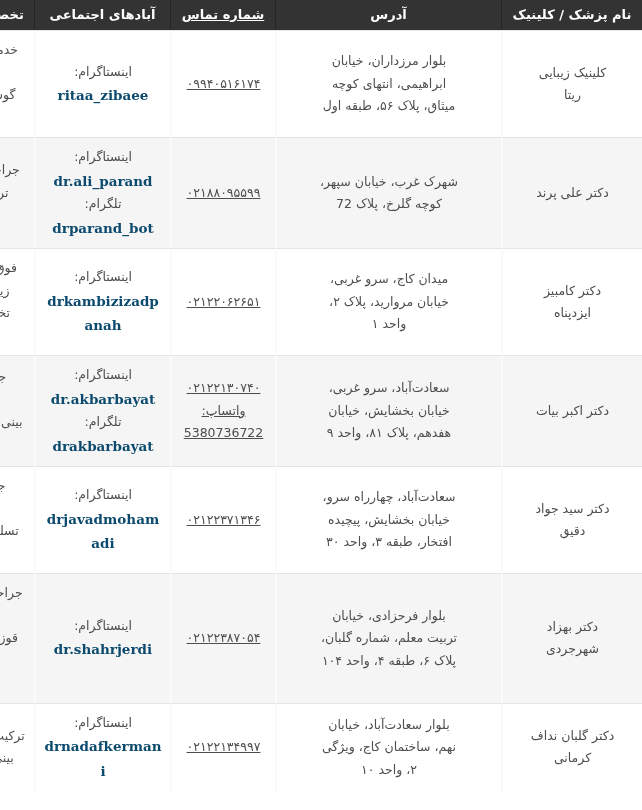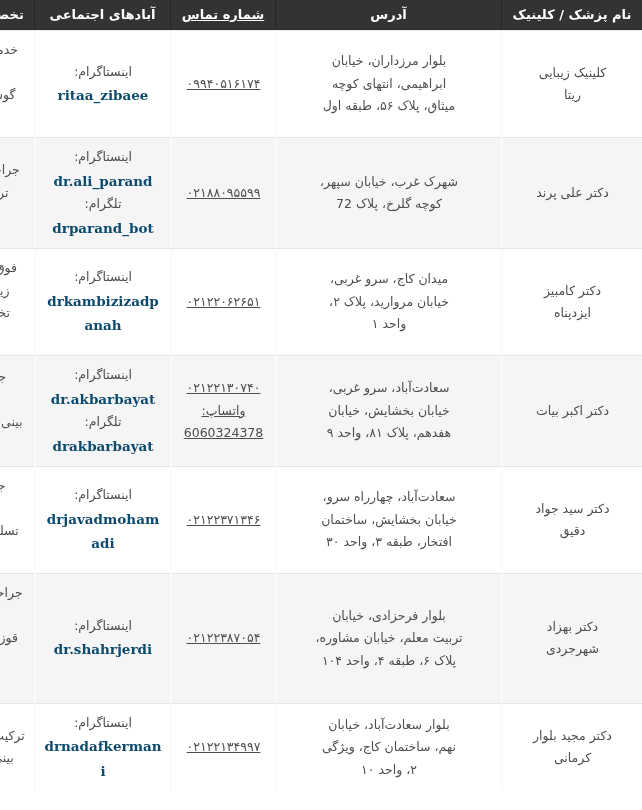--- a/index.html
+++ b/index.html
@@ -142,41 +142,41 @@
           <div class="line">دکتر اکبر بیات</div>
         </td>
         <td class="col-address">
           <div class="line">سعادت‌آباد، سرو غربی،</div>
           <div class="line">خیابان بخشایش، خیابان</div>
           <div class="line">هفدهم، پلاک ۸۱، واحد ۹</div>
         </td>
         <td class="col-phone">
           <div class="line">۰۲۱۲۲۱۳۰۷۴۰</div>
           <div class="line">واتساپ:</div>
-          <div class="line">6060324378</div>
+          <div class="line">5380736722</div>
         </td>
         <td class="col-social">
           <div class="line">اینستاگرام:</div>
           <div class="line"><span class="latin">dr.akbarbayat</span></div>
           <div class="line">تلگرام: <span class="latin">drakbarbayat</span></div>
         </td>
         <td class="col-specialty">
           <div class="line">جراحی پیچیده و ترمیمی</div>
           <div class="line">بینی، پشتیبانی چندگانه</div>
           <div class="line">آنلاین</div>
         </td>
       </tr>
       <tr>
         <td class="col-name">
           <div class="line">دکتر سید جواد</div>
           <div class="line">دقیق</div>
         </td>
         <td class="col-address">
           <div class="line">سعادت‌آباد، چهارراه سرو،</div>
-          <div class="line">خیابان بخشایش، ساختمان</div>
+          <div class="line">خیابان بخشایش، پیچیده</div>
           <div class="line">افتخار، طبقه ۳، واحد ۳۰</div>
         </td>
         <td class="col-phone">
           <div class="line">۰۲۱۲۲۳۷۱۳۴۶</div>
         </td>
         <td class="col-social">
           <div class="line">اینستاگرام:</div>
           <div class="line"><span class="latin">drjavadmohamadi</span></div>
         </td>
         <td class="col-specialty">
@@ -185,39 +185,39 @@
           <div class="line">بینی</div>
         </td>
       </tr>
       <tr>
         <td class="col-name">
           <div class="line">دکتر بهزاد</div>
           <div class="line">شهرجردی</div>
         </td>
         <td class="col-address">
           <div class="line">بلوار فرحزادی، خیابان</div>
-          <div class="line">تربیت معلم، خیابان مشاوره،</div>
+          <div class="line">تربیت معلم، شماره گلبان،</div>
           <div class="line">پلاک ۶، طبقه ۴، واحد ۱۰۴</div>
         </td>
         <td class="col-phone">
           <div class="line">۰۲۱۲۲۳۸۷۰۵۴</div>
         </td>
         <td class="col-social">
           <div class="line">اینستاگرام:</div>
           <div class="line"><span class="latin">dr.shahrjerdi</span></div>
         </td>
         <td class="col-specialty">
           <div class="line">جراحی بینی استخوانی و</div>
           <div class="line">قوزدار، پیگیری دقیق بعد</div>
           <div class="line">از جراحی</div>
         </td>
       </tr>
       <tr>
         <td class="col-name">
-          <div class="line">دکتر مجید بلوار</div>
+          <div class="line">دکتر گلبان نداف</div>
           <div class="line">کرمانی</div>
         </td>
         <td class="col-address">
           <div class="line">بلوار سعادت‌آباد، خیابان</div>
           <div class="line">نهم، ساختمان کاج، ویژگی</div>
           <div class="line">۲، واحد ۱۰</div>
         </td>
         <td class="col-phone">
           <div class="line">۰۲۱۲۲۱۳۴۹۹۷</div>
         </td>

